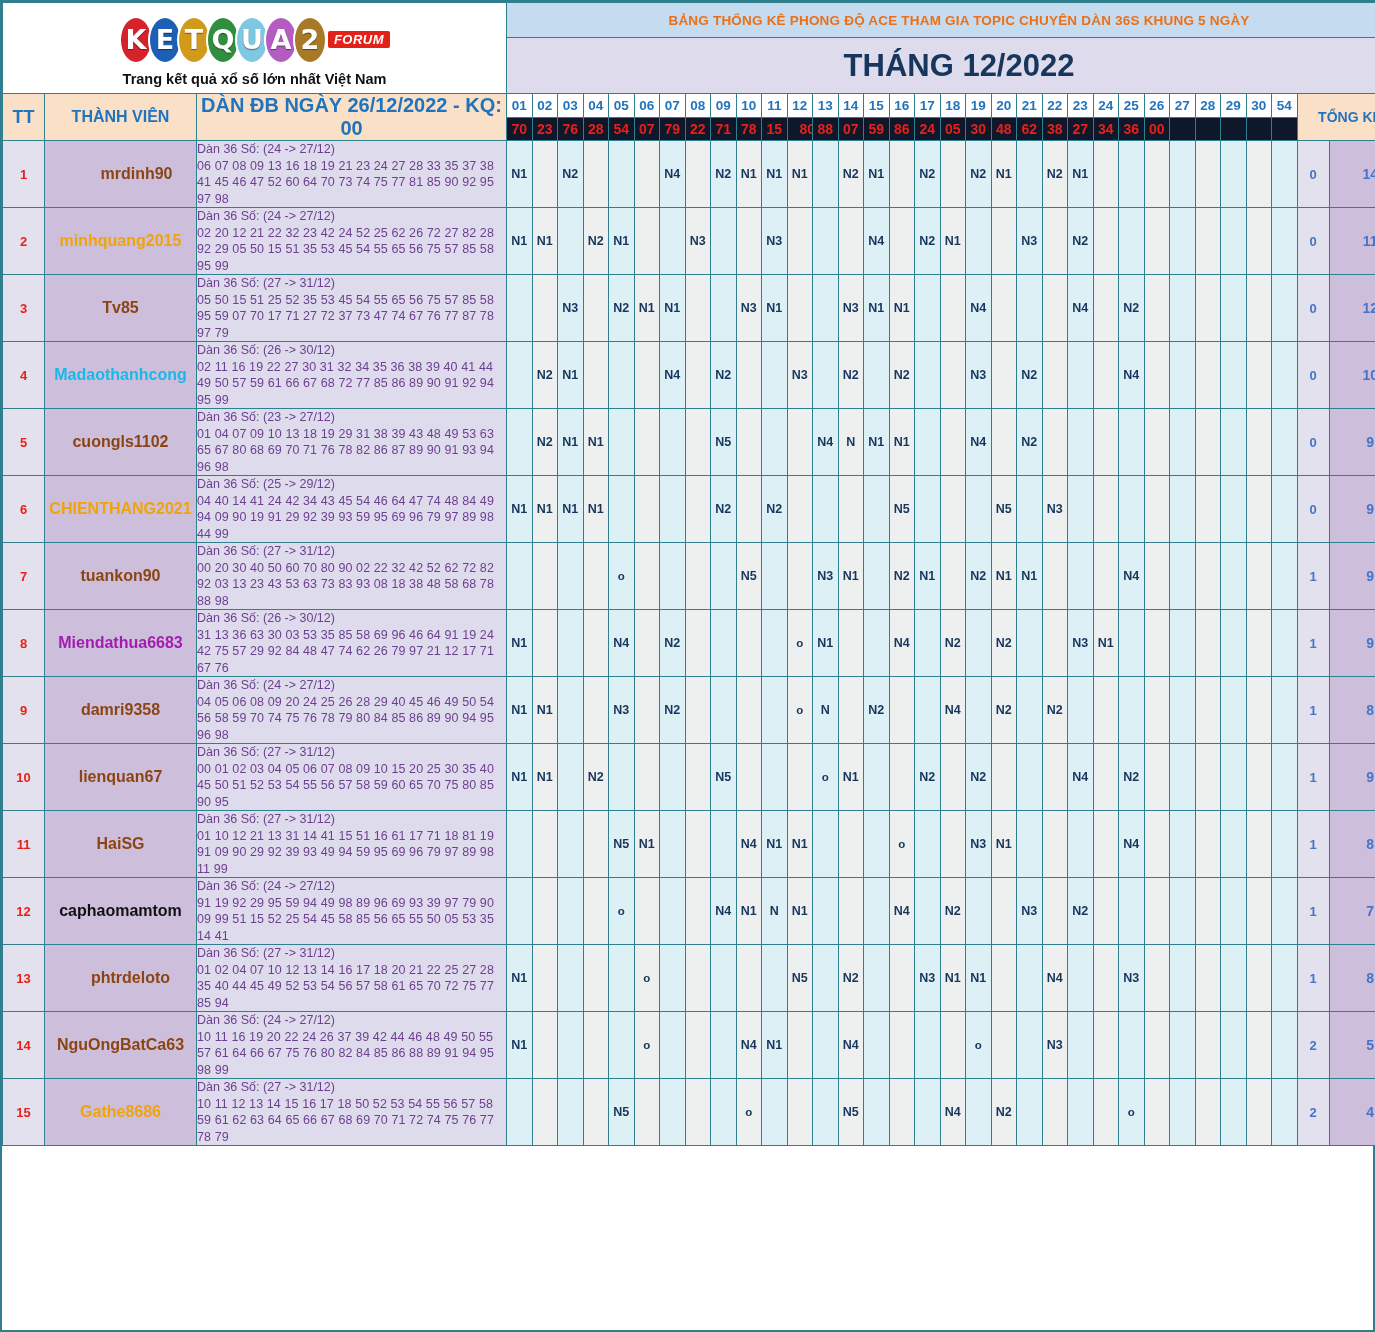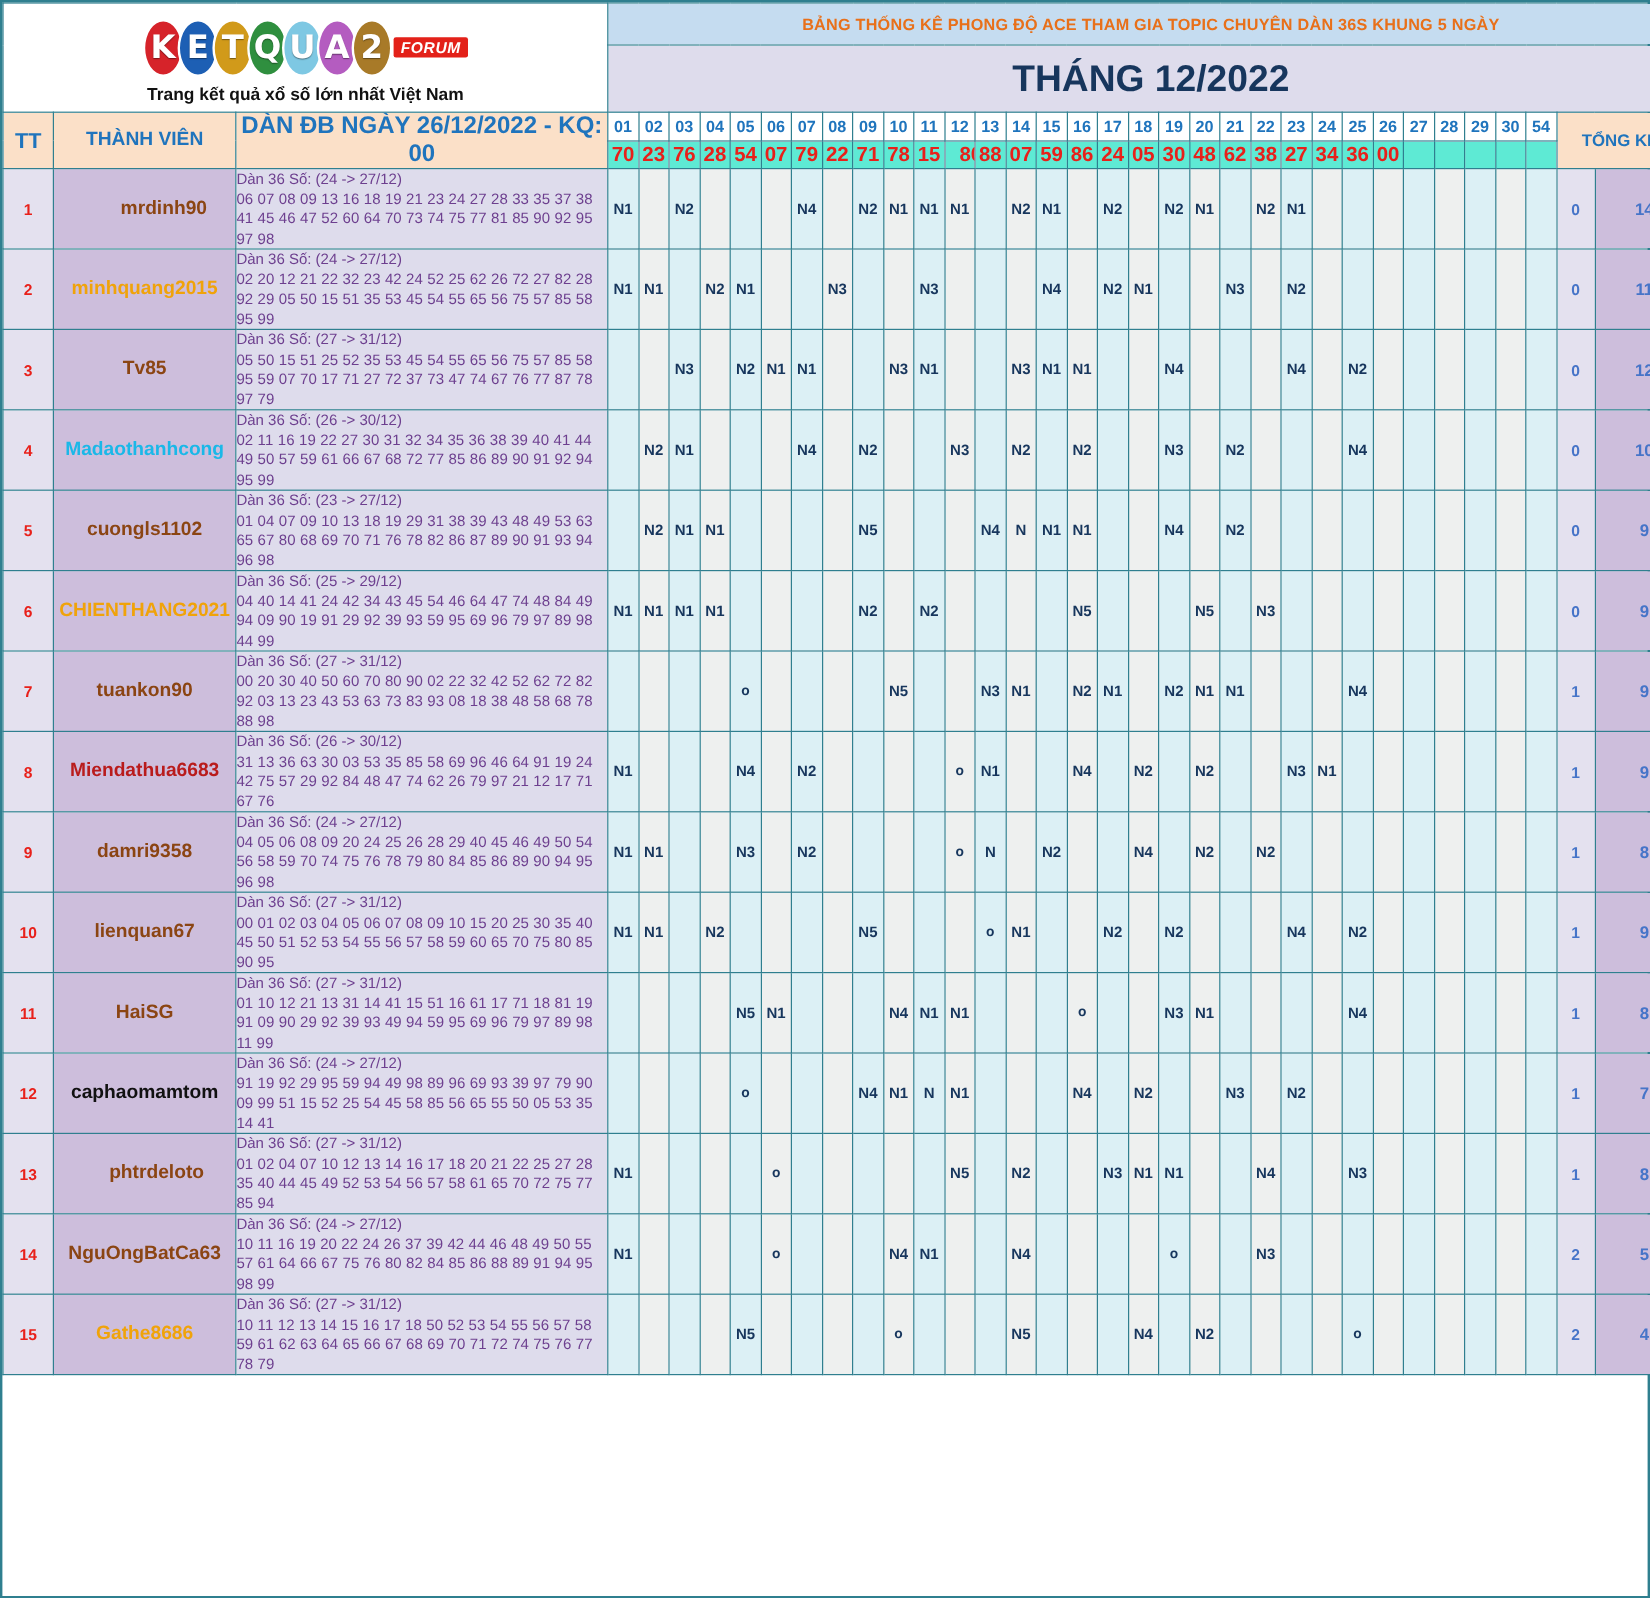--- a/index.html
+++ b/index.html
@@ -68,22 +68,22 @@
   }
   .hdr-tt{font-size:18px;}
   .hdr-member{font-size:16px;}
   .hdr-dan{font-size:20px;}
   .hdr-total{font-size:14px;}
   .daynum{
     background:#ffffff;color:#1f74bd;
     font-size:13.5px;font-weight:bold;text-align:center;
   }
   .daykq{
-    background:#5eead4;color:#e8201a;
-    font-size:17px;font-weight:bold;text-align:center;
+    background:#0f172a;color:#e8201a;
+    font-size:14px;font-weight:bold;text-align:center;
   }
   .daykq.blank{color:transparent;}
 
   
   .c-tt{
     background:#e4e1ef;color:#e8201a;
     font-size:13px;font-weight:bold;text-align:center;vertical-align:middle;
   }
   .c-member{
     background:#cdbedc;
@@ -500,21 +500,21 @@
           <td class="mark alt"></td>
           <td class="mark"></td>
           <td class="mark alt"></td>
           <td class="mark"></td>
           <td class="mark alt"></td>
           <td class="c-miss">1</td>
           <td class="c-total">9</td>
         </tr>
         <tr class="data-row">
           <td class="c-tt">8</td>
-          <td class="c-member" style="color: #b91c1c;">Miendathua6683</td>
+          <td class="c-member" style="color: #a21caf;">Miendathua6683</td>
           <td class="c-dan">
             <span class="hdrline">Dàn 36 Số: (26 -&gt; 30/12)</span>
             <span class="nums">31 13 36 63 30 03 53 35 85 58 69 96 46 64 91 19 24 42 75 57 29 92 84 48 47 74 62 26 79 97 21 12 17 71 67 76</span>
           </td>
           <td class="mark alt">N1</td>
           <td class="mark"></td>
           <td class="mark alt"></td>
           <td class="mark"></td>
           <td class="mark alt">N4</td>
           <td class="mark"></td>

